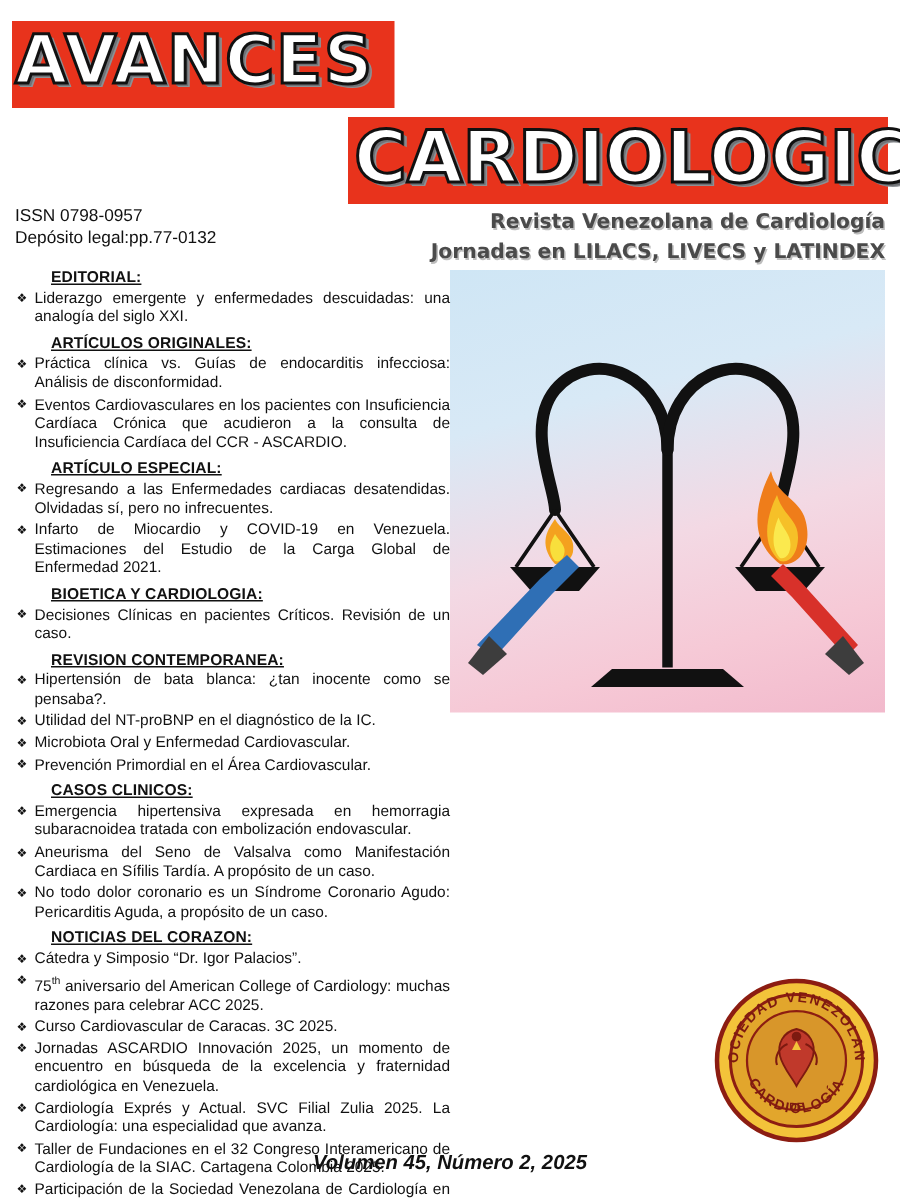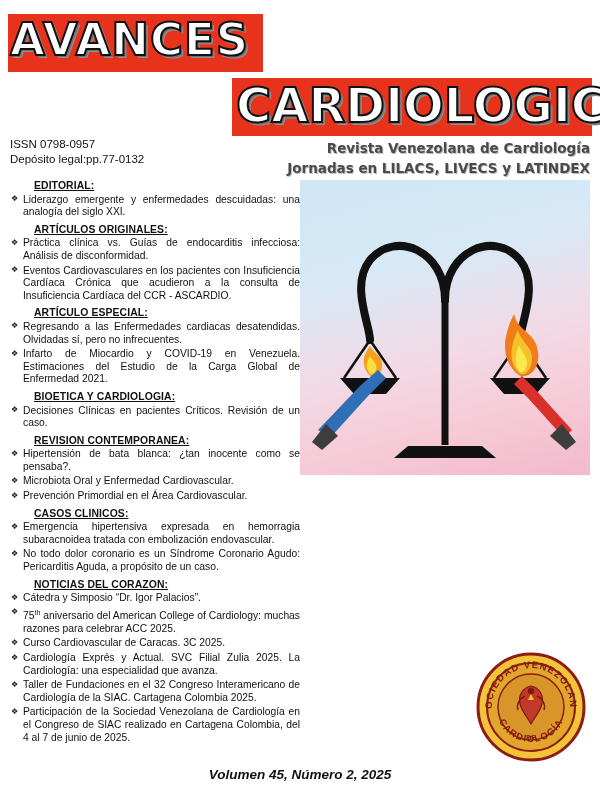--- a/index.html
+++ b/index.html
@@ -246,35 +246,38 @@
       </ul>
 
       <div class="sec-head">BIOETICA Y CARDIOLOGIA:</div>
       <ul class="items">
         <li>Decisiones Clínicas en pacientes Críticos. Revisión de un caso.</li>
       </ul>
 
       <div class="sec-head">REVISION CONTEMPORANEA:</div>
       <ul class="items">
         <li>Hipertensión de bata blanca: ¿tan inocente como se pensaba?.</li>
+        <li>Utilidad del NT-proBNP en el diagnóstico de la IC.</li>
         <li>Microbiota Oral y Enfermedad Cardiovascular.</li>
         <li>Prevención Primordial en el Área Cardiovascular.</li>
       </ul>
 
       <div class="sec-head">CASOS CLINICOS:</div>
       <ul class="items">
         <li>Emergencia hipertensiva expresada en hemorragia subaracnoidea tratada con embolización endovascular.</li>
+        <li>Aneurisma del Seno de Valsalva como Manifestación Cardiaca en Sífilis Tardía. A propósito de un caso.</li>
         <li>No todo dolor coronario es un Síndrome Coronario Agudo: Pericarditis Aguda, a propósito de un caso.</li>
       </ul>
 
       <div class="sec-head">NOTICIAS DEL CORAZON:</div>
       <ul class="items">
         <li>Cátedra y Simposio “Dr. Igor Palacios”.</li>
         <li>75<sup>th</sup> aniversario del American College of Cardiology: muchas razones para celebrar ACC 2025.</li>
         <li>Curso Cardiovascular de Caracas. 3C 2025.</li>
+        <li>Jornadas ASCARDIO Innovación 2025, un momento de encuentro en búsqueda de la excelencia y fraternidad cardiológica en Venezuela.</li>
         <li>Cardiología Exprés y Actual. SVC Filial Zulia 2025.  La Cardiología: una especialidad que avanza.</li>
         <li>Taller de Fundaciones en el 32 Congreso Interamericano de Cardiología de la SIAC. Cartagena Colombia 2025.</li>
         <li>Participación de la Sociedad Venezolana de Cardiología en el Congreso de SIAC realizado en Cartagena Colombia, del 4 al 7 de junio de 2025.</li>
       </ul>
 
     </div>
   </div>
 
   <div class="seal">
     <svg width="110" height="110" viewBox="0 0 110 110">

